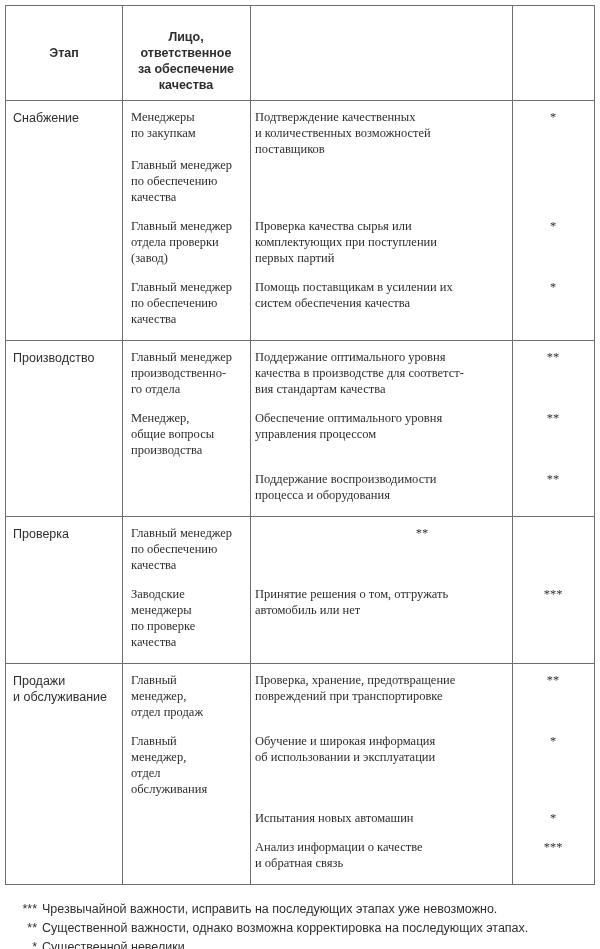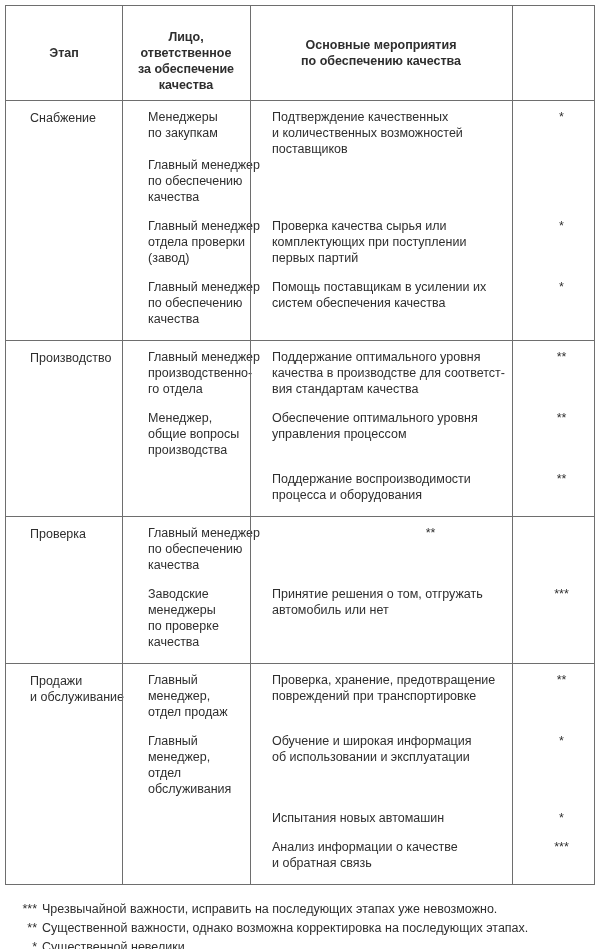--- a/index.html
+++ b/index.html
@@ -43,24 +43,23 @@
   .group {
     display: flex;
     border-top: 1px solid #6e6e6e;
     padding: 8px 0 13px 0;
   }
   .stage-cell {
     width: 116px;
     box-sizing: border-box;
     padding: 1px 4px 0 7px;
     white-space: pre-line;
-    margin-left: 17px;
   }
   .group-items { flex: 1; display: flex; flex-direction: column; }
-  .subrow { display: flex; }
+  .subrow { display: flex; font-family: Liberation Serif, serif; }
   .subrow + .subrow { margin-top: 13px; }
   .person-cell {
     width: 128px;
     box-sizing: border-box;
     padding: 0 6px 0 9px;
     white-space: pre-line;
   }
   .activity-cell {
     width: 262px;
     box-sizing: border-box;
@@ -87,22 +86,20 @@
     <div class="vline v1"></div>
     <div class="vline v2"></div>
     <div class="vline v3"></div>
 
     <div class="hdr">
       <div class="h-stage">Этап</div>
       <div class="h-person">Лицо,
 ответственное
 за обеспечение
 качества</div>
-      <div class="h-act">Основные мероприятия
-по обеспечению качества</div>
     </div>
 
     <div class="group">
       <div class="stage-cell">Снабжение</div>
       <div class="group-items">
         <div class="subrow">
           <div class="person-cell">Менеджеры
 по закупкам
 
 Главный менеджер

